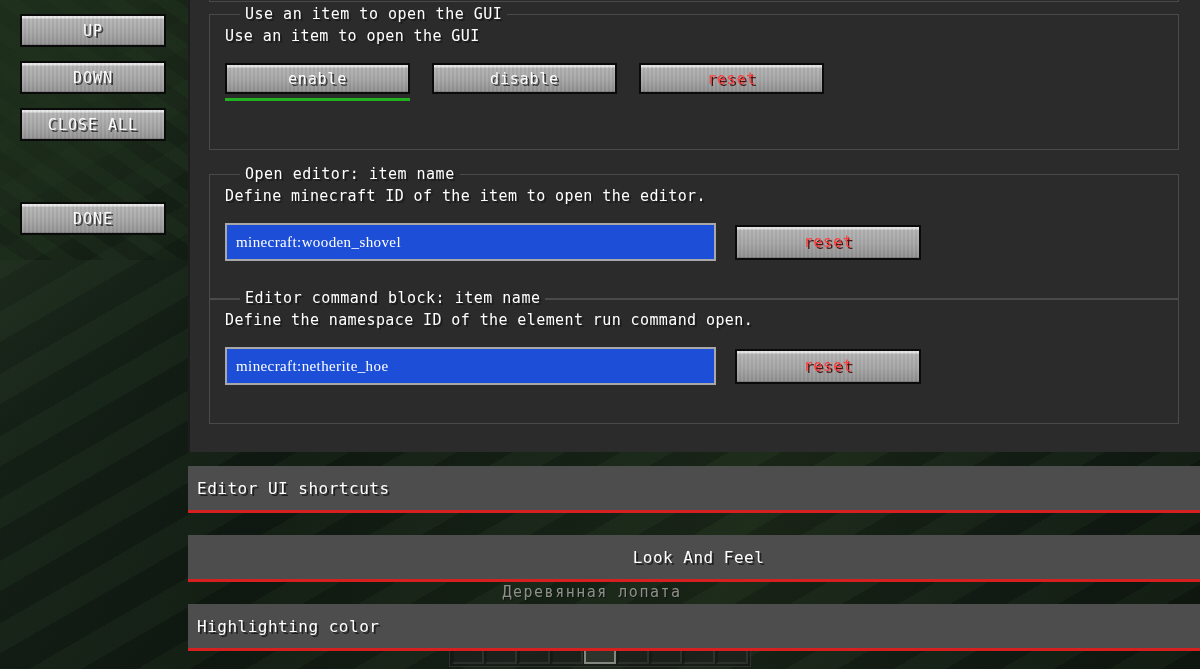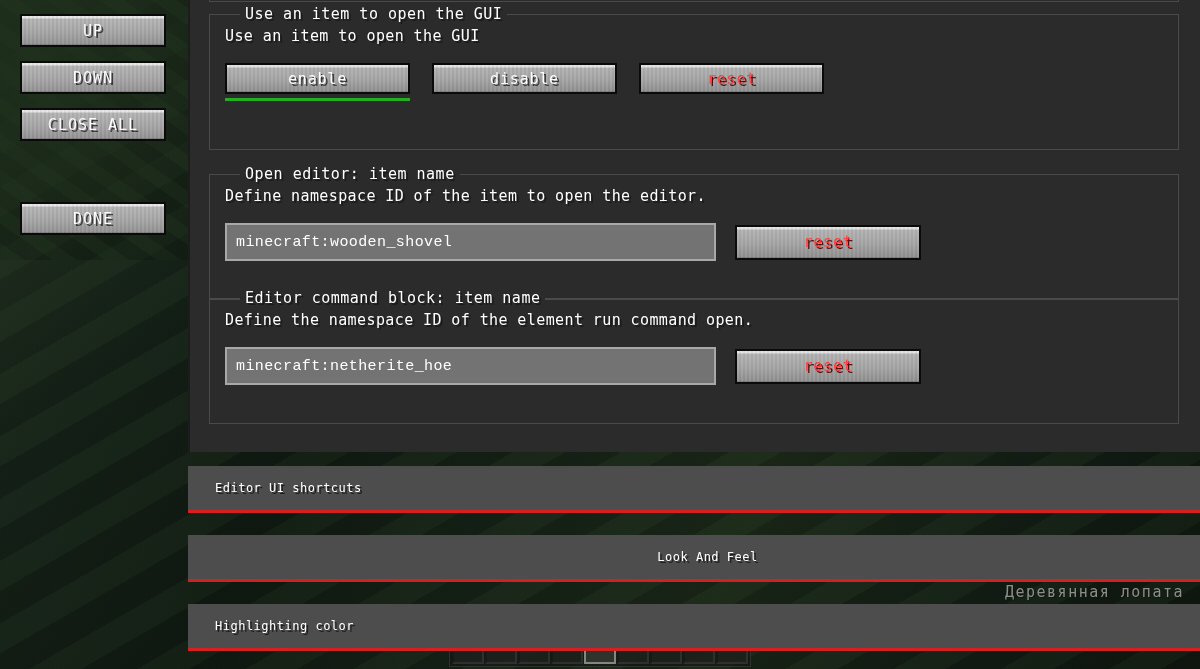--- a/index.html
+++ b/index.html
@@ -61,21 +61,21 @@
   }
   .slot.selected {
     border-color: rgba(190,195,185,0.6);
     background: rgba(52,58,50,0.8);
   }
 
   #item-tooltip {
     position: absolute;
     left: 0; right: 16px;
     top: 583px;
-    text-align: right;
+    text-align: center;
     color: #8d9088;
     font-size: 15px;
     letter-spacing: 1.5px;
     text-shadow: 1px 1px 0 #121512;
     z-index: 1;
     pointer-events: none;
   }
 
   
   #sidebar {
@@ -203,49 +203,49 @@
 
   .field-row {
     display: flex;
     align-items: center;
     gap: 19px;
     margin: 18px 0 0 15px;
   }
   .mc-input {
     width: 491px;
     height: 38px;
-    background: #737373;
+    background: #1d4ed8;
     border: 2px solid #a8a8a8;
     color: #ffffff;
     font-size: 15px;
     letter-spacing: 0.4px;
     padding: 0 9px;
     outline: none;
-    font-family: Liberation Mono, monospace;
+    font-family: Liberation Serif, serif;
   }
   .mc-input::placeholder { color: #707070; }
   .reset-wide { width: 186px; height: 35px; }
 
   
   .collapsible {
     position: absolute;
     left: 188px;
     width: 1012px;
     height: 47px;
     background: #4d4d4d;
     border-bottom: 3px solid #d61f1f;
     display: flex;
     align-items: center;
     z-index: 2;
     cursor: pointer;
   }
   .collapsible span {
-    margin-left: 27px;
-    color: #ffffff;
-    font-size: 12px;
+    margin-left: 9px;
+    color: #ffffff;
+    font-size: 16px;
     letter-spacing: 0.5px;
     text-shadow: 2px 2px 0 #1f1f1f;
   }
   #sect-0 { top: 466px; }
   #sect-1 { top: 535px; justify-content: center; }
   #sect-2 { top: 604px; }
 </style>
 </head>
 <body>
 
@@ -302,21 +302,21 @@
       <div class="opt-btn-wrap">
         <div class="opt-btn reset">
           <span>reset</span>
         </div>
       </div>
     </div>
   </div>
 
   <div class="groupbox" id="group-open">
     <div class="group-legend">Open editor: item name</div>
-    <div class="group-desc">Define namespace ID of the item to open the editor.</div>
+    <div class="group-desc">Define minecraft ID of the item to open the editor.</div>
     <div class="field-row">
       <input class="mc-input" type="text" value="minecraft:wooden_shovel" style="">
       <div class="opt-btn reset reset-wide">
         <span>reset</span>
       </div>
     </div>
   </div>
 
   <div class="groupbox" id="group-exec">
     <div class="group-legend">Editor command block: item name</div>

